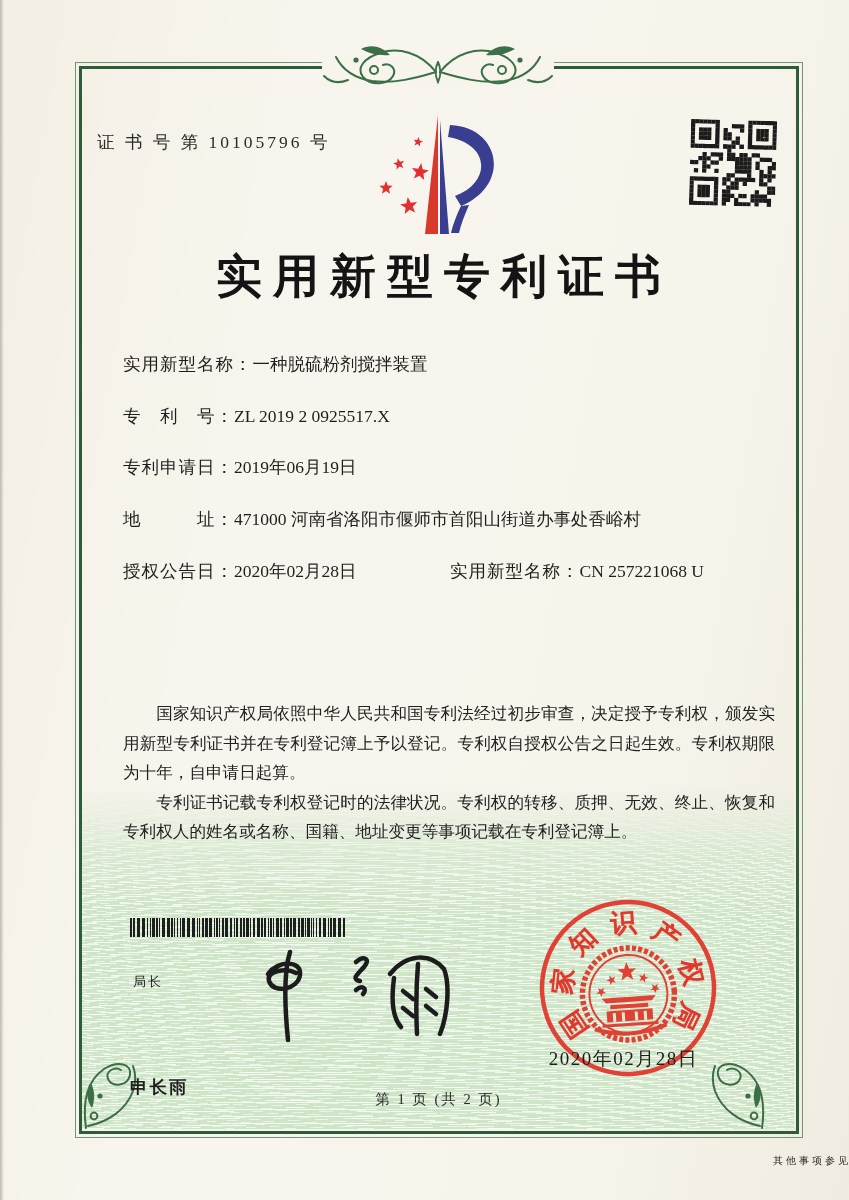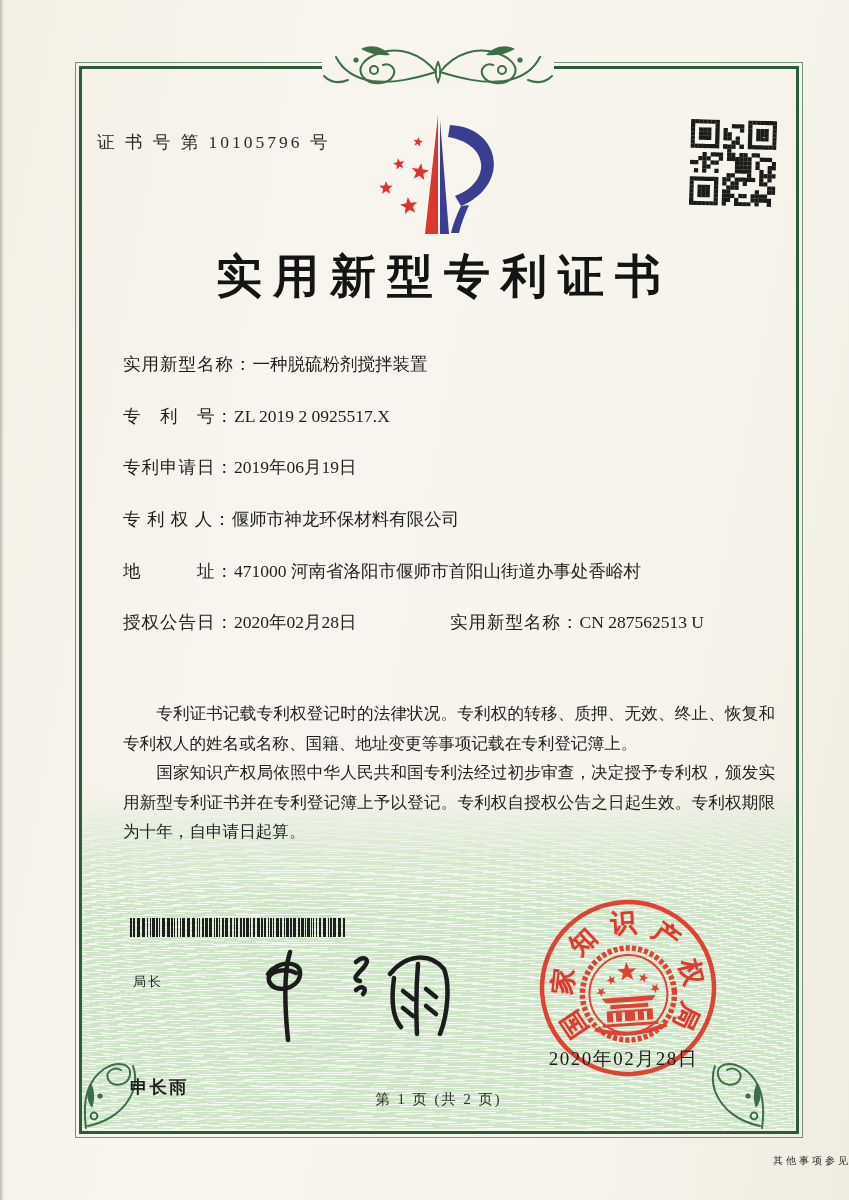--- a/index.html
+++ b/index.html
@@ -367,36 +367,33 @@
     <div class="field-row">
       <span class="lbl">实用新型名称：</span><span class="val">一种脱硫粉剂搅拌装置</span>
     </div>
     <div class="field-row">
       <span class="lbl">专　利　号：</span><span class="val">ZL 2019 2 0925517.X</span>
     </div>
     <div class="field-row">
       <span class="lbl">专利申请日：</span><span class="val">2019年06月19日</span>
     </div>
     <div class="field-row">
-      <span class="lbl">专 利 权 人：</span><span class="val">偃师市神龙环保材料有限公司</span>
-    </div>
-    <div class="field-row">
       <span class="lbl">地　　　址：</span><span class="val">471000 河南省洛阳市偃师市首阳山街道办事处香峪村</span>
     </div>
     <div class="field-row grant-row">
       <span class="lbl">授权公告日：</span><span class="val">2020年02月28日</span>
       <span class="grant-right">
-        <span class="lbl">实用新型名称：</span><span class="val">CN 287562513 U</span>
+        <span class="lbl">实用新型名称：</span><span class="val">CN 257221068 U</span>
       </span>
     </div>
   </div>
 
   <div class="paras">
+    <p>国家知识产权局依照中华人民共和国专利法经过初步审查，决定授予专利权，颁发实用新型专利证书并在专利登记簿上予以登记。专利权自授权公告之日起生效。专利权期限为十年，自申请日起算。</p>
     <p>专利证书记载专利权登记时的法律状况。专利权的转移、质押、无效、终止、恢复和专利权人的姓名或名称、国籍、地址变更等事项记载在专利登记簿上。</p>
-    <p>国家知识产权局依照中华人民共和国专利法经过初步审查，决定授予专利权，颁发实用新型专利证书并在专利登记簿上予以登记。专利权自授权公告之日起生效。专利权期限为十年，自申请日起算。</p>
   </div>
 
   <svg class="barcode" id="barcode" width="216" height="19" viewBox="0 0 216 19">
       <rect x="0" y="0" width="2" height="19" fill="#1e1e1e"></rect>
       <rect x="3" y="0" width="2" height="19" fill="#1e1e1e"></rect>
       <rect x="7" y="0" width="3" height="19" fill="#1e1e1e"></rect>
       <rect x="12" y="0" width="3" height="19" fill="#1e1e1e"></rect>
       <rect x="17" y="0" width="1" height="19" fill="#1e1e1e"></rect>
       <rect x="20" y="0" width="1" height="19" fill="#1e1e1e"></rect>
       <rect x="22" y="0" width="3" height="19" fill="#1e1e1e"></rect>

